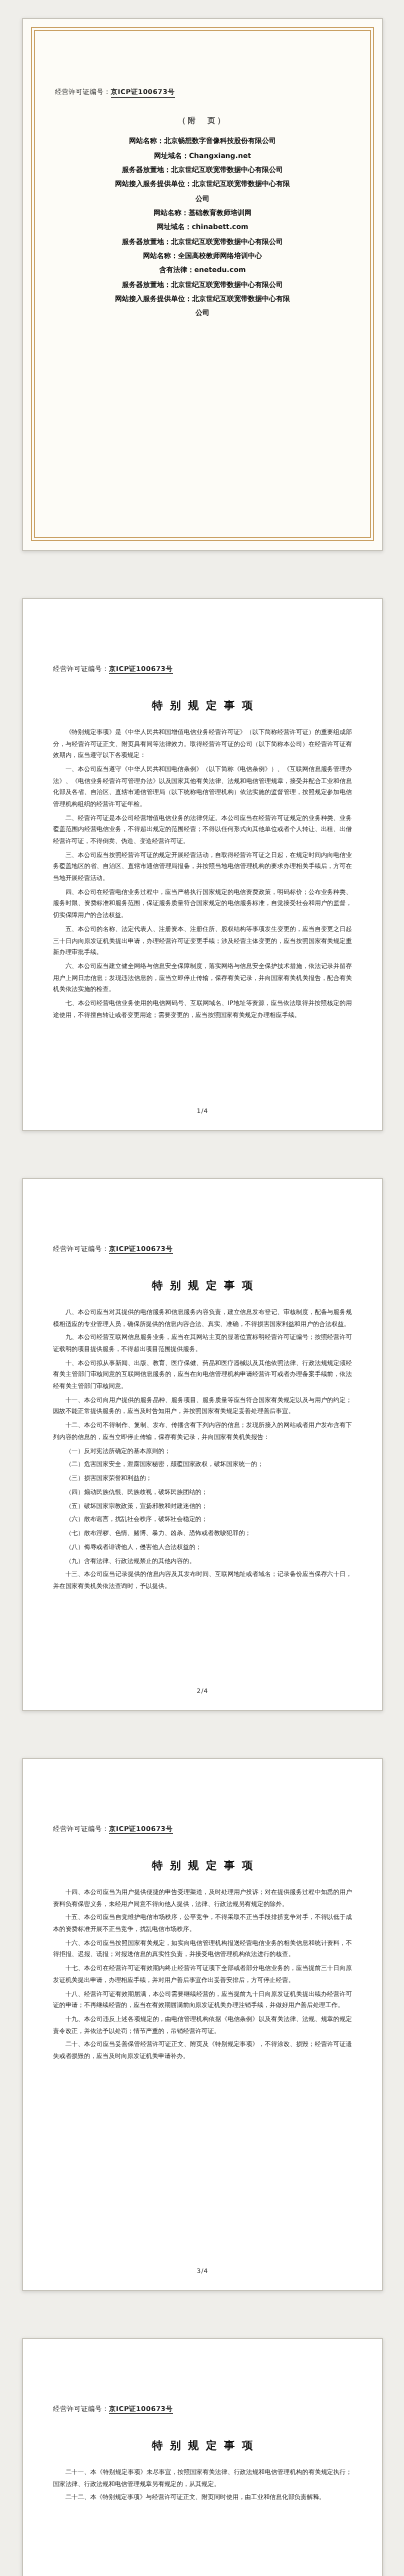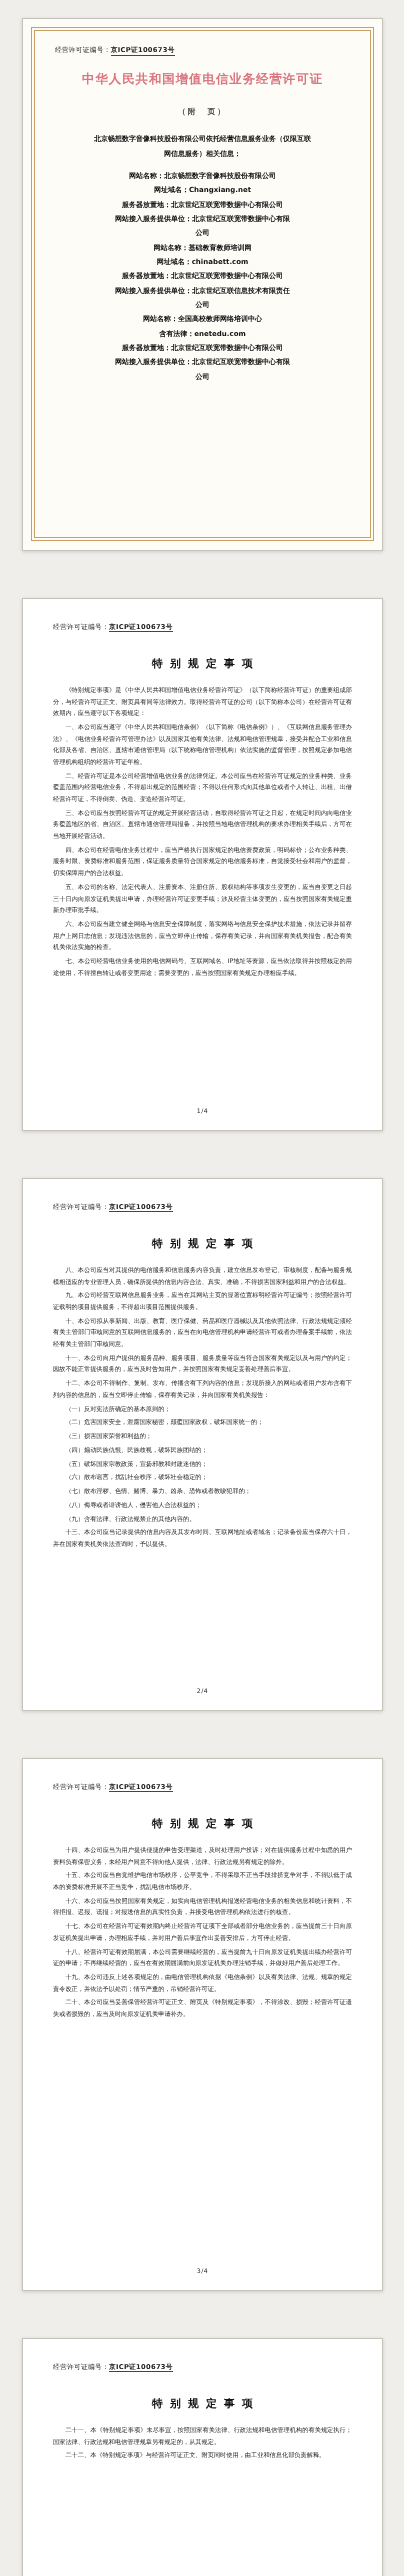--- a/index.html
+++ b/index.html
@@ -29,21 +29,21 @@
   .cert-frame {
     height:100%;
     border:0.5px solid #c9a063;
     padding:2.1px;
   }
   .cert-frame-inner {
     height:100%;
     border:1px solid #c9a063;
     padding:15.5px 19.6px;
   }
-  .license-line { font-size:6.7px; color:#222222; letter-spacing:0.3px; }
+  .license-line { font-size:6.7px; color:#222222; letter-spacing:0.3px;margin-top:42px; }
   .license-line .lic-num {
     font-weight:bold;
     border-bottom:0.5px solid #444444;
     padding-bottom:0.5px;
   }
   .cert-title {
     margin-top:15.5px;
     text-align:center;
     font-size:12.4px;
     font-weight:bold;
@@ -109,40 +109,37 @@
 <body>
 
 <div class="canvas">
 
   <section class="page cert-page">
     <div class="cert-frame">
       <div class="cert-frame-inner">
         <div class="license-line">
           <span>经营许可证编号：</span><span class="lic-num">京ICP证100673号</span>
         </div>
-        <h1 class="cert-title">中华人民共和国增值电信业务经营许可证</h1>
         <div class="cert-subtitle">（附　页）</div>
-        <p class="cert-intro">北京畅想数字音像科技股份有限公司依托经营信息服务业务（仅限互联网信息服务）相关信息：</p>
         <div class="cert-lines">
 
             <div class="cert-line">网站名称：北京畅想数字音像科技股份有限公司</div>
 
             <div class="cert-line">网址域名：Changxiang.net</div>
 
             <div class="cert-line">服务器放置地：北京世纪互联宽带数据中心有限公司</div>
 
             <div class="cert-line">网站接入服务提供单位：北京世纪互联宽带数据中心有限公司</div>
 
             <div class="cert-line">网站名称：基础教育教师培训网</div>
 
             <div class="cert-line">网址域名：chinabett.com</div>
 
             <div class="cert-line">服务器放置地：北京世纪互联宽带数据中心有限公司</div>
 
-            <div class="cert-line">网站接入服务提供单位：北京世纪互联信息技术有限责任公司</div>
 
             <div class="cert-line">网站名称：全国高校教师网络培训中心</div>
 
             <div class="cert-line">含有法律：enetedu.com</div>
 
             <div class="cert-line">服务器放置地：北京世纪互联宽带数据中心有限公司</div>
 
             <div class="cert-line">网站接入服务提供单位：北京世纪互联宽带数据中心有限公司</div>
           </div>
       </div>

